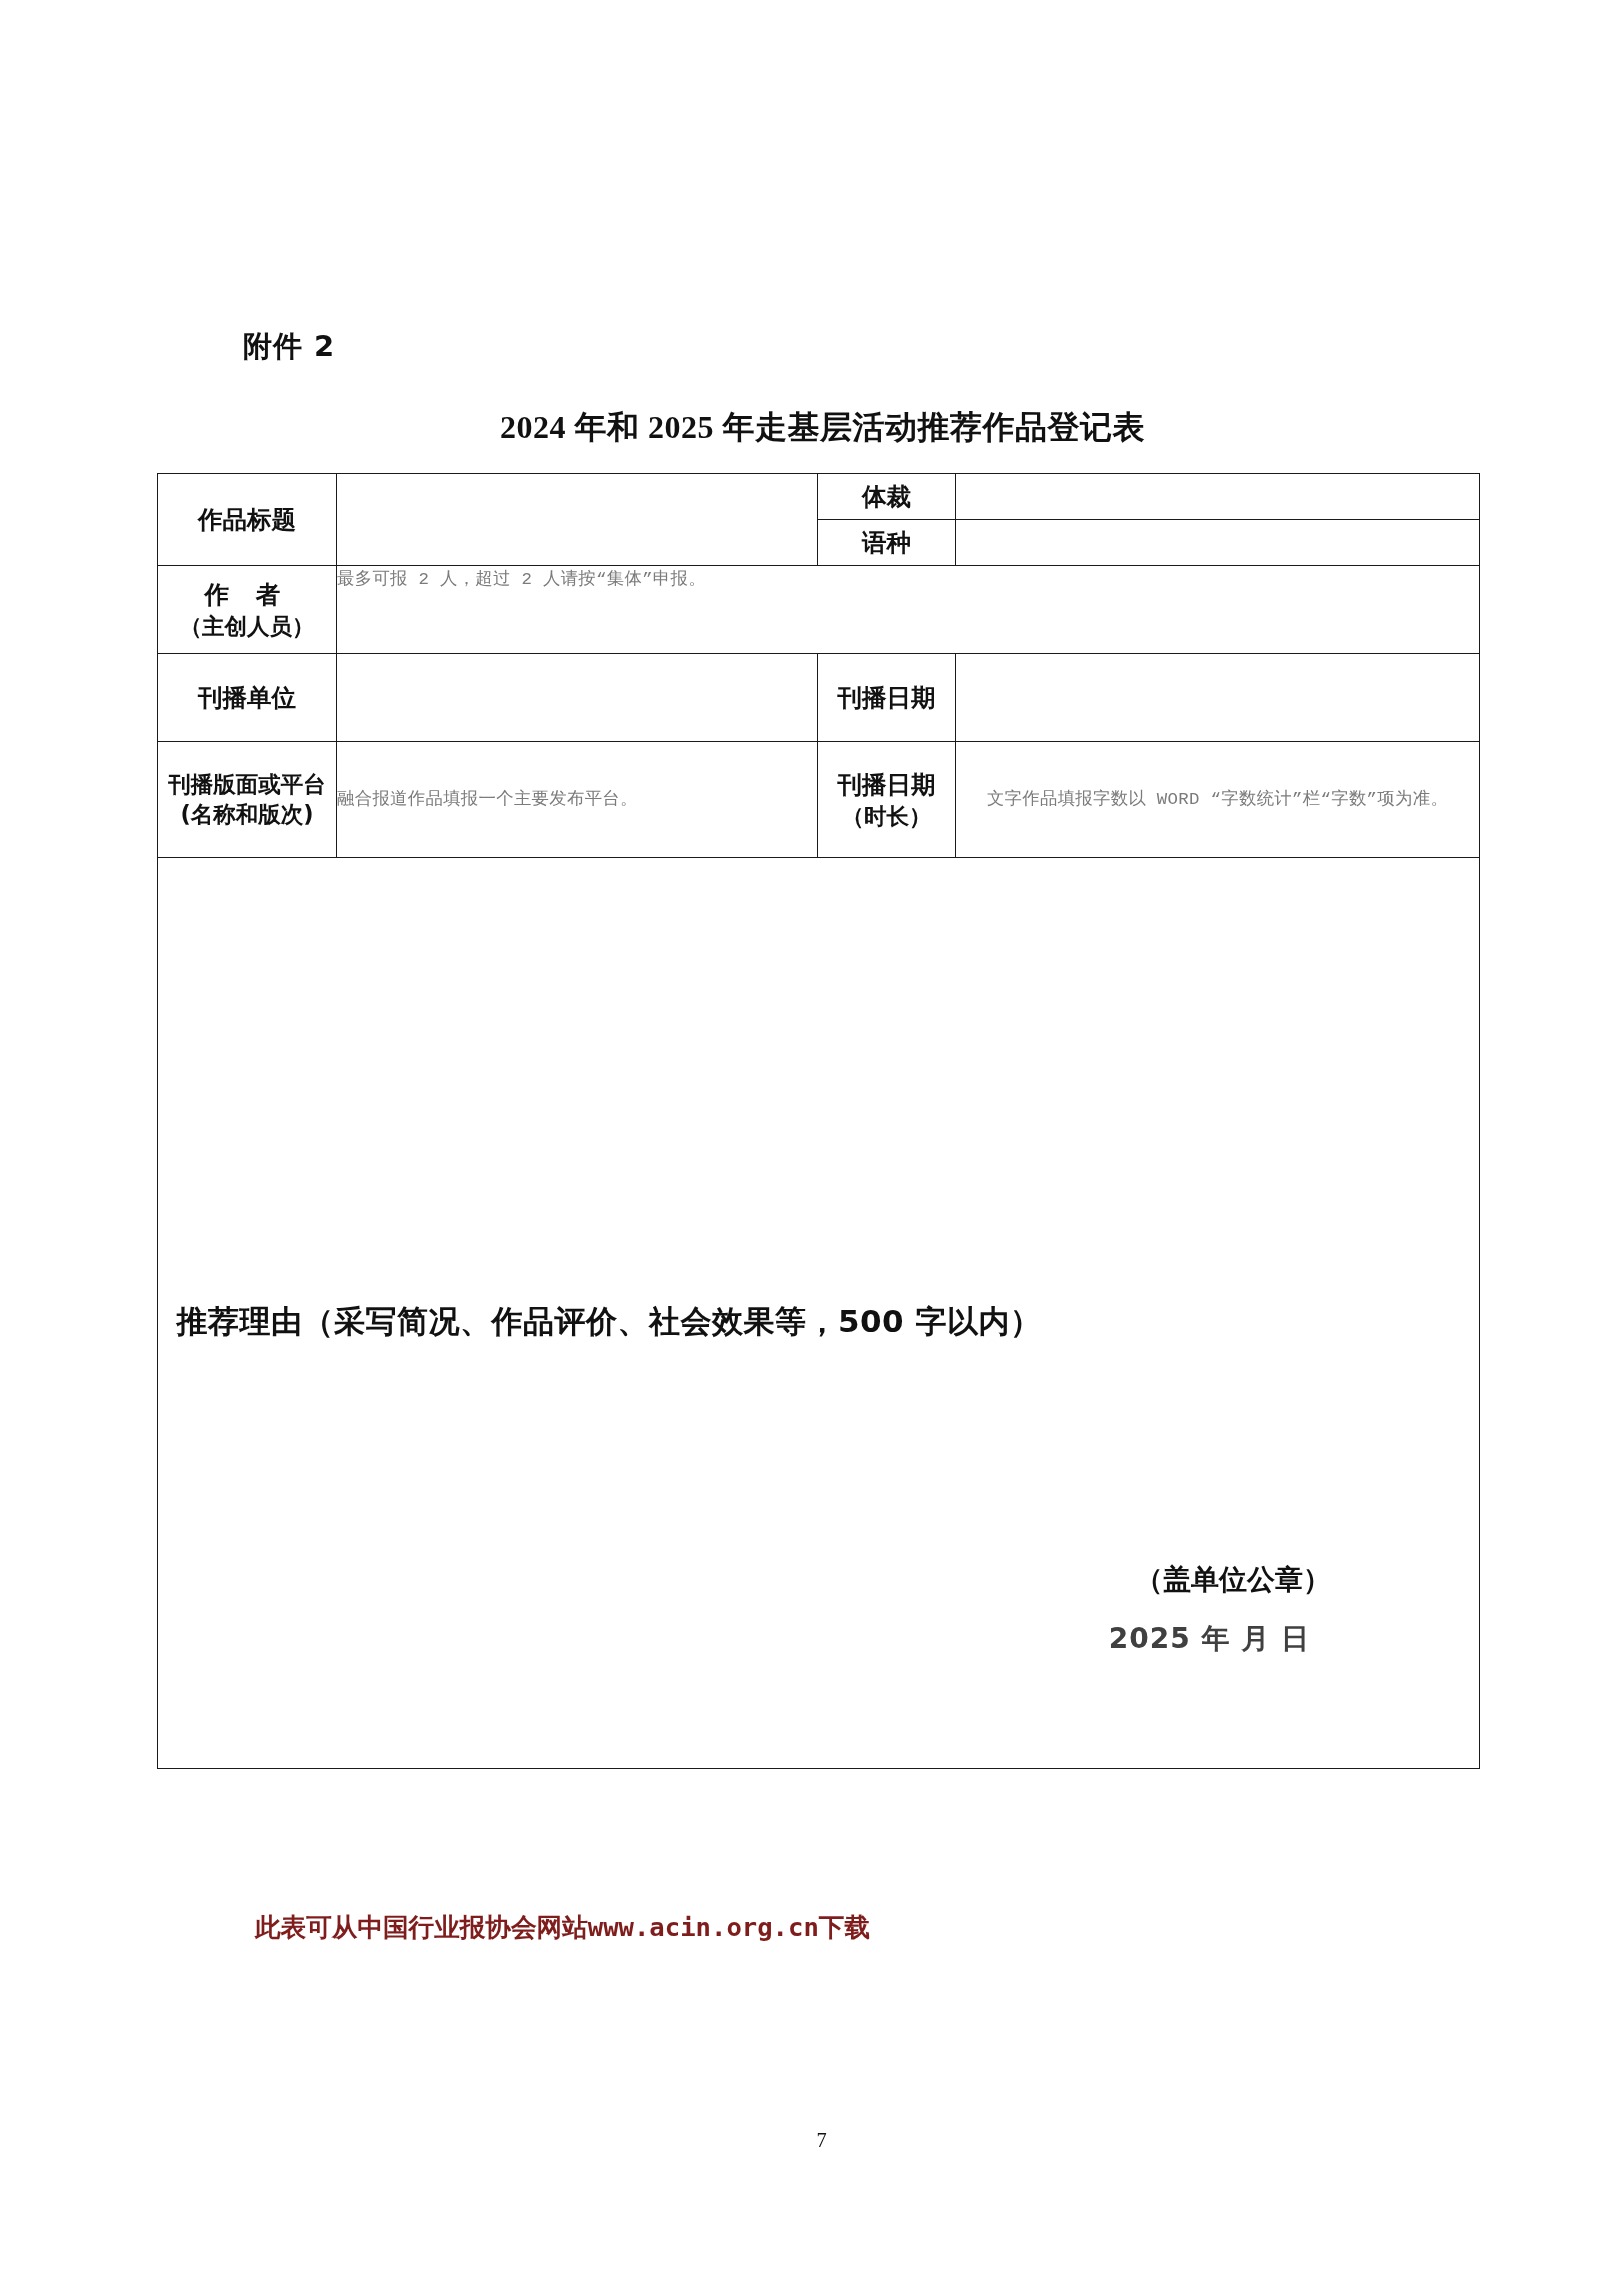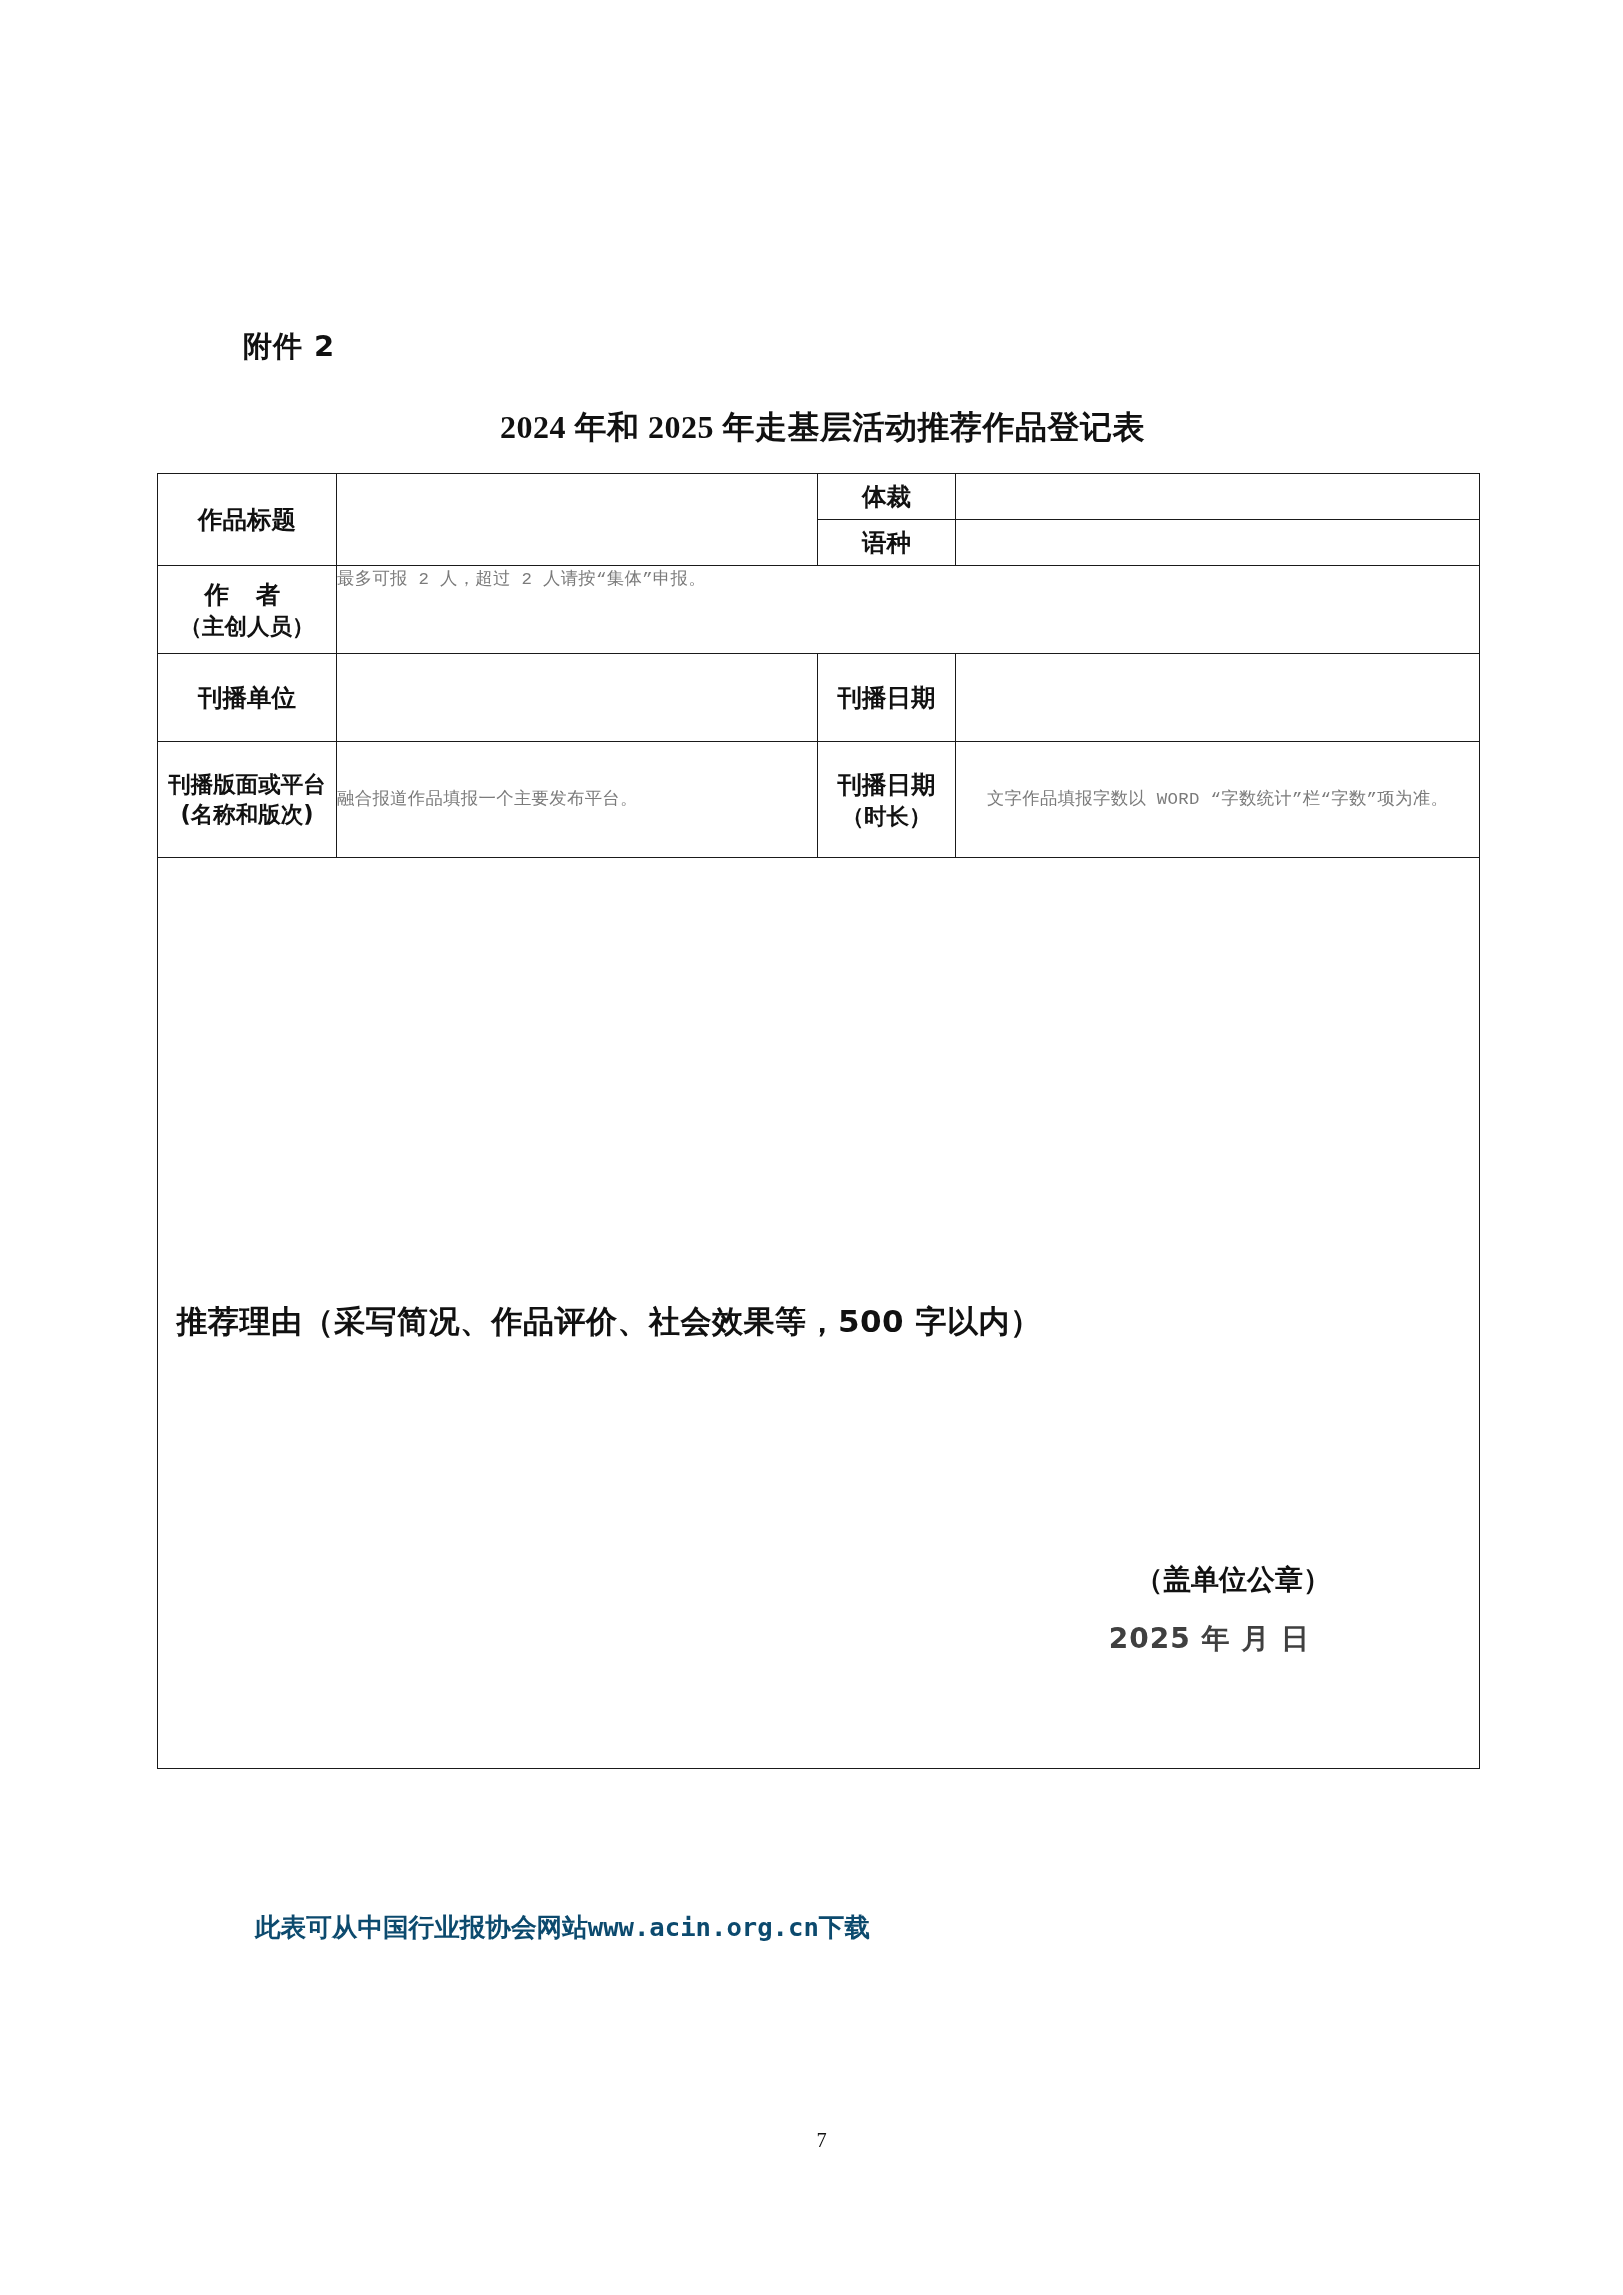--- a/index.html
+++ b/index.html
@@ -132,21 +132,21 @@
   }
 
   
   .footer-note {
     position: absolute;
     left: 245px;
     top: 1910px;
     font-family: "DejaVu Sans", sans-serif;
     font-weight: bold;
     font-size: 25.6px;
-    color: #0c4a6e;
+    color: #7f1d1d;
   }
   .footer-note .url {
     font-family: "DejaVu Sans Mono", monospace;
     font-weight: bold;
     letter-spacing: 0px;
   }
 
   
   .page-number {
     position: absolute;

